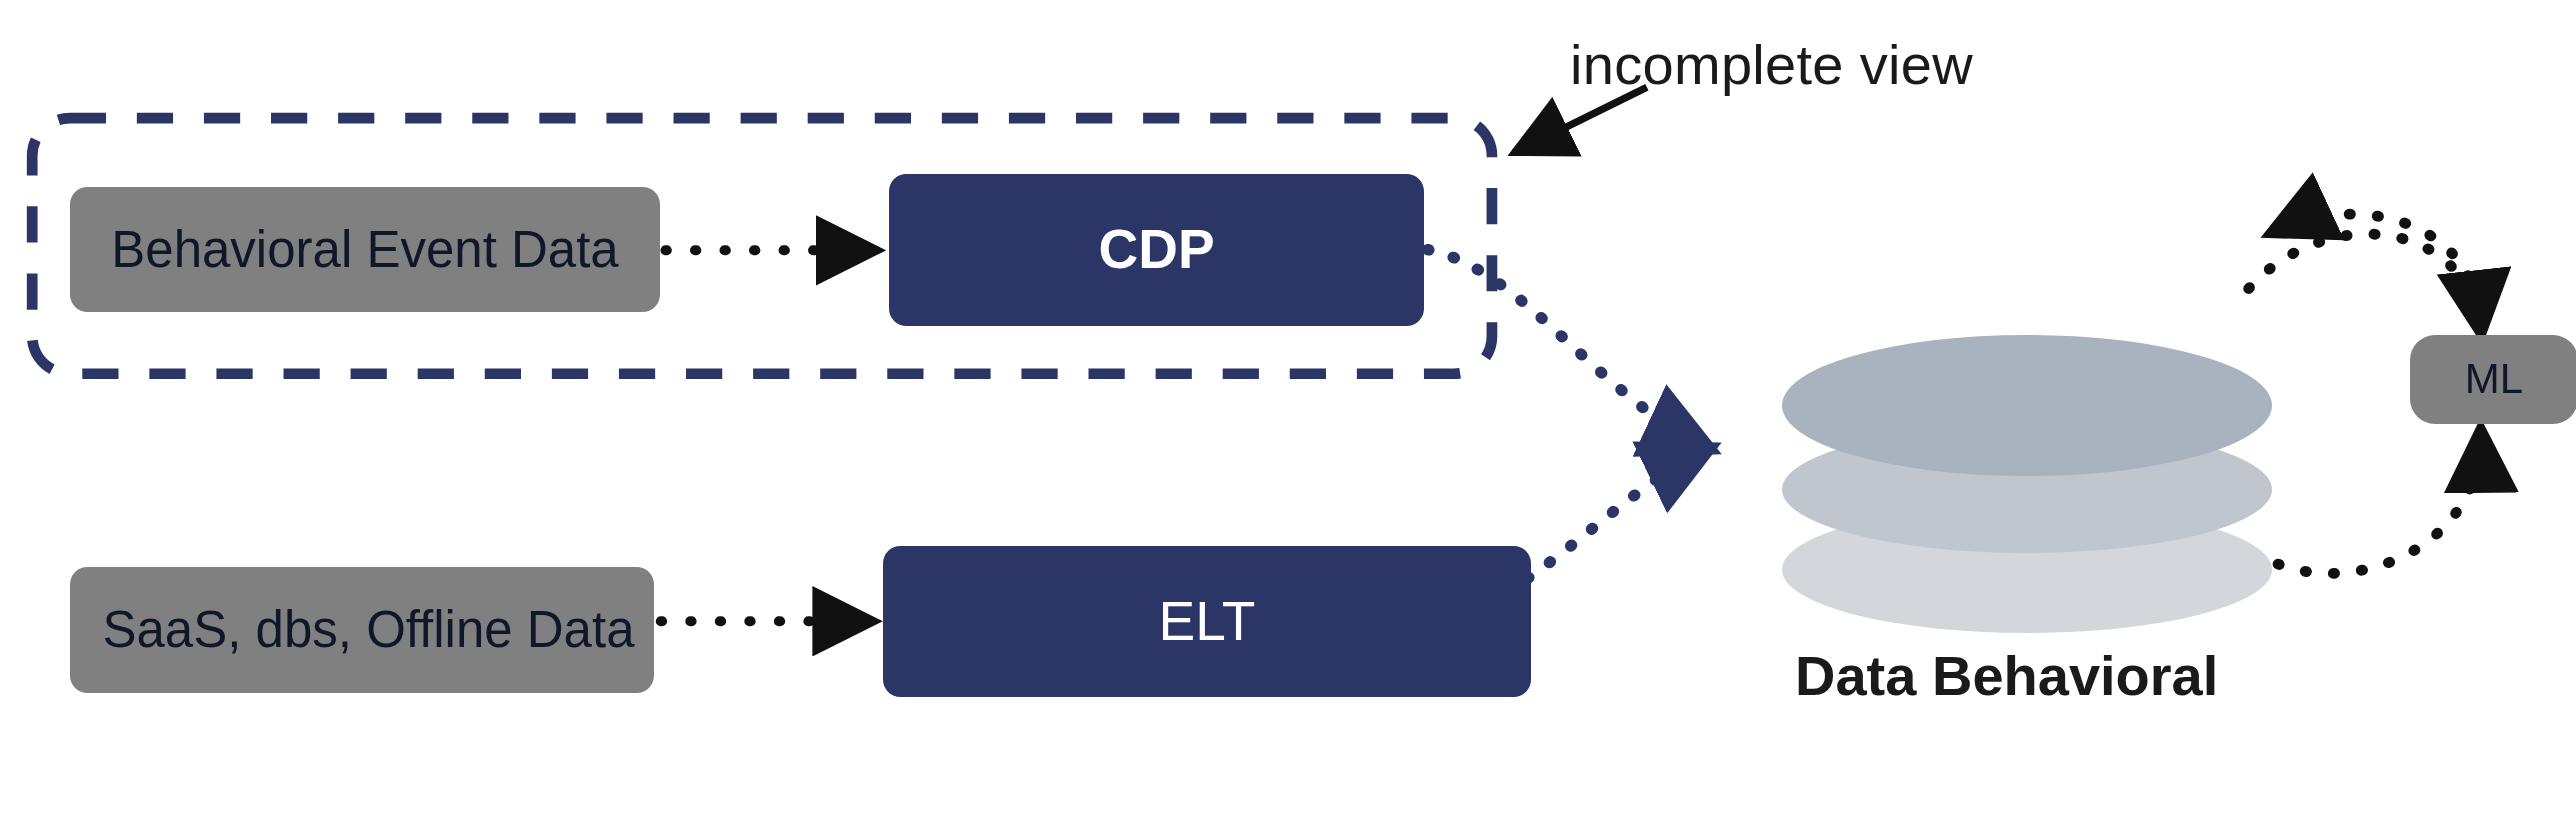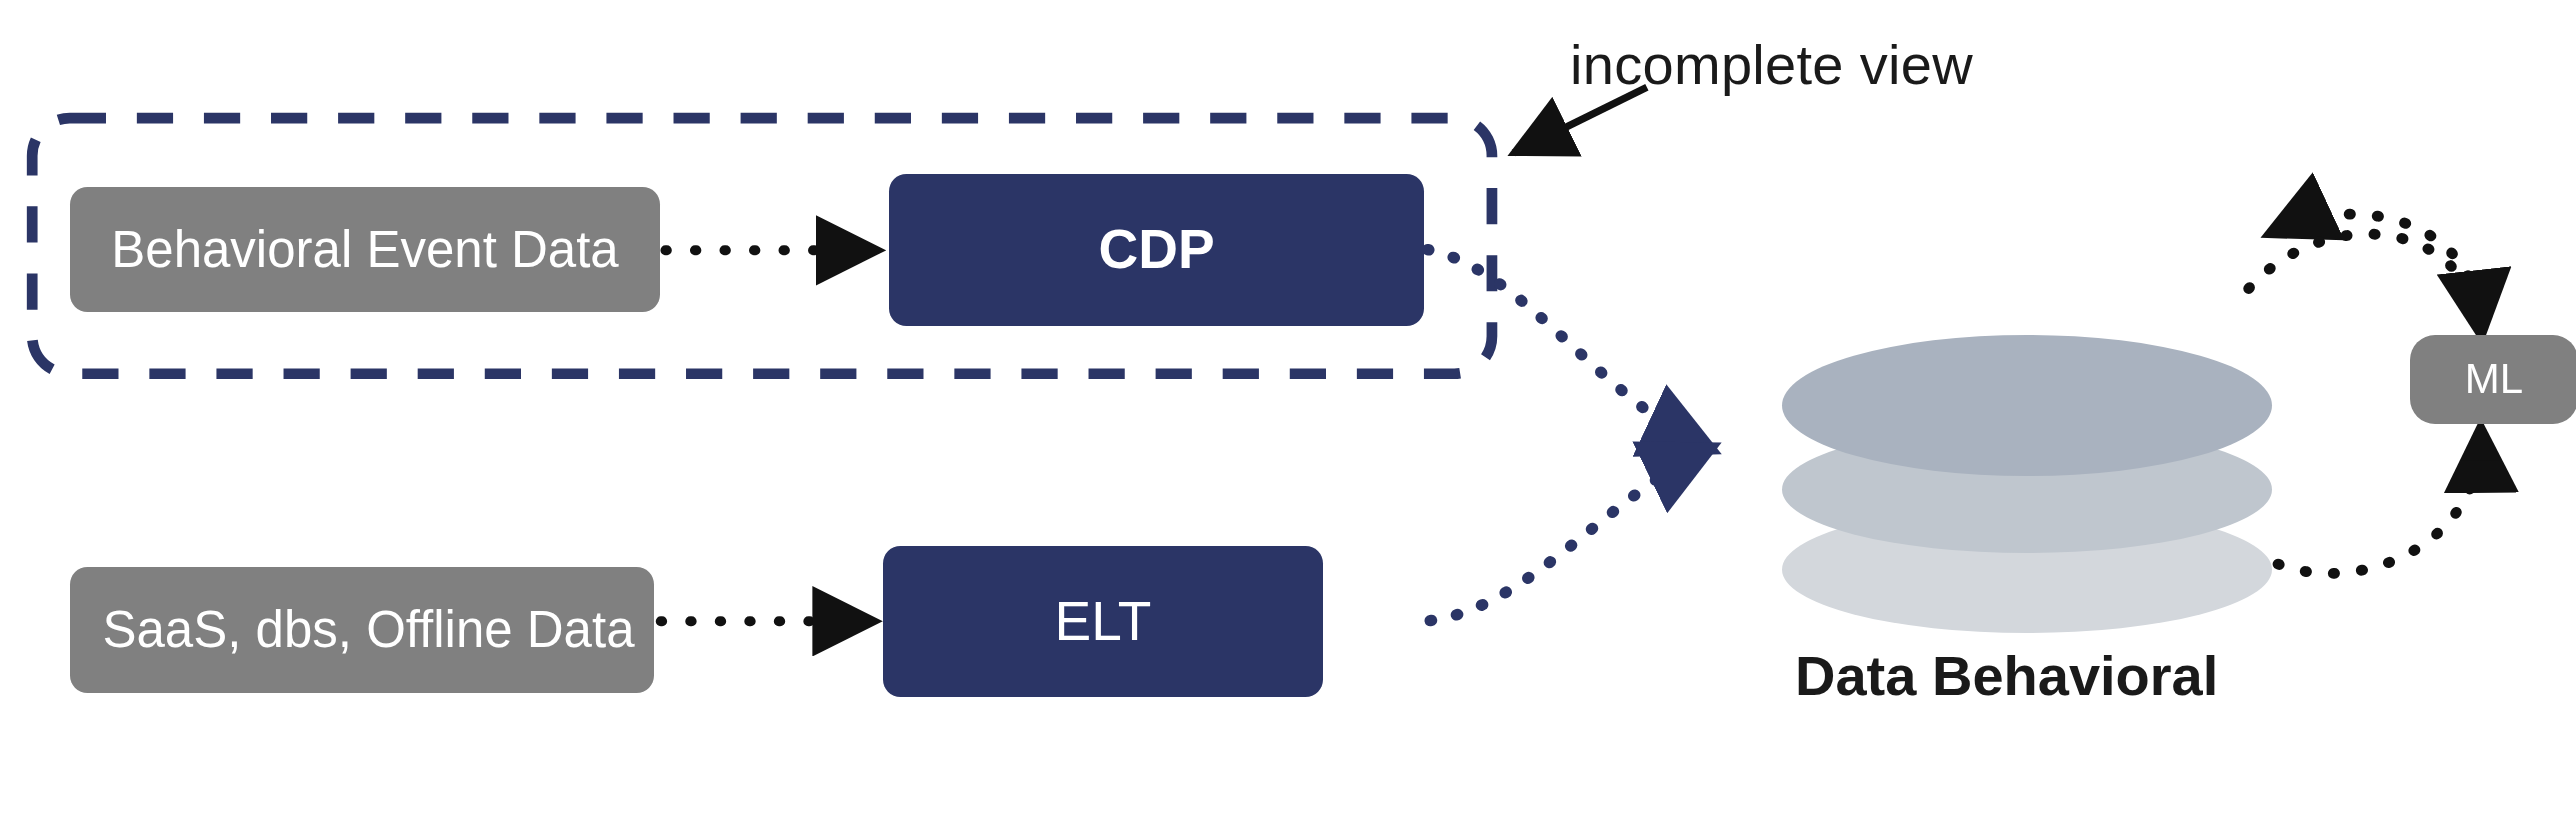--- a/index.html
+++ b/index.html
@@ -30,21 +30,21 @@
     position: absolute;
     display: flex;
     align-items: center;
     justify-content: center;
     box-sizing: border-box;
     text-align: center;
     line-height: 1.05;
   }
   .node-gray {
     background: #808080;
-    color: #ffffff;
+    color: #0f172a;
     border-radius: 17.4px;
   }
   .node-navy {
     background: #2b3566;
     color: #ffffff;
     border-radius: 17.4px;
   }
   #node-behavioral {
     left: 70px;
     top: 187px;
@@ -64,21 +64,21 @@
     left: 70px;
     top: 567px;
     width: 584px;
     height: 126px;
     font-size: 51px;
     padding-left: 13px;
   }
   #node-elt {
     left: 883px;
     top: 546px;
-    width: 440px;
+    width: 648px;
     height: 151px;
     font-size: 55px;
   }
   #node-ml {
     left: 2410px;
     top: 335px;
     width: 168px;
     height: 89px;
     font-size: 42px;
     border-radius: 25px;

